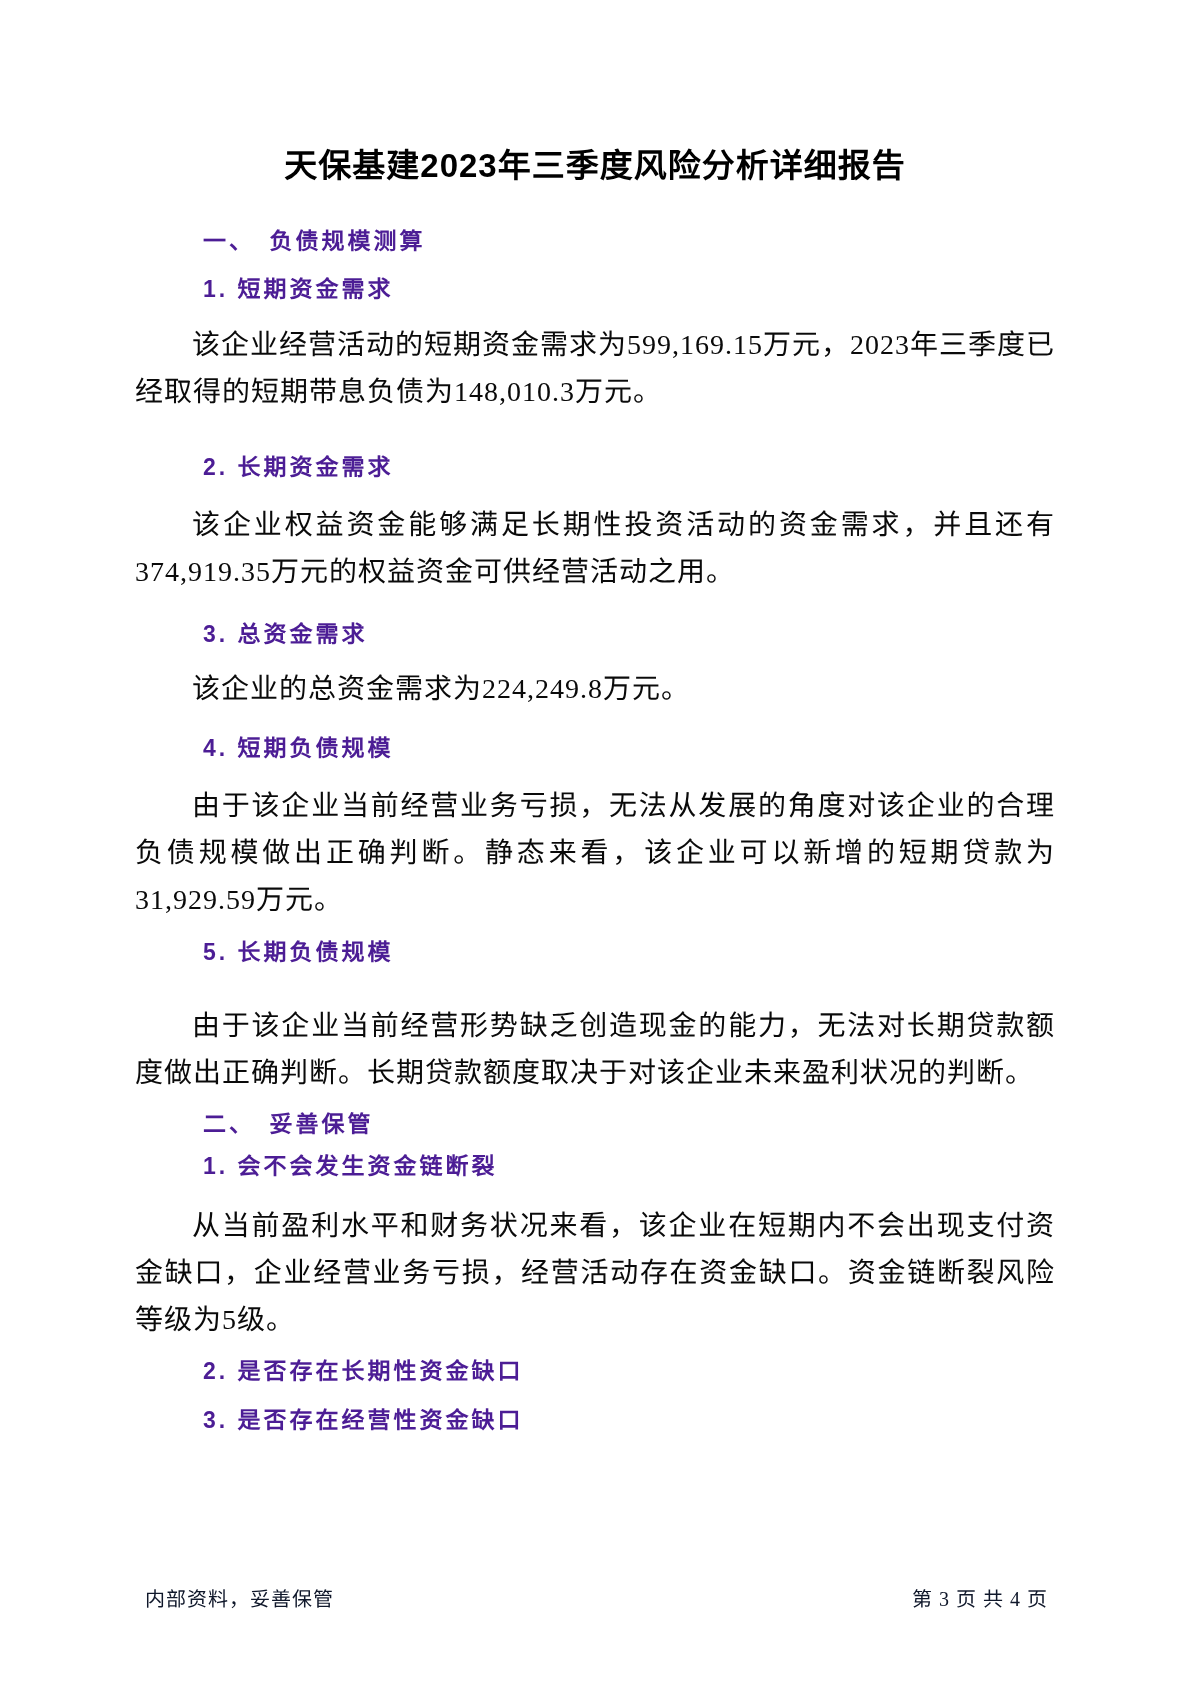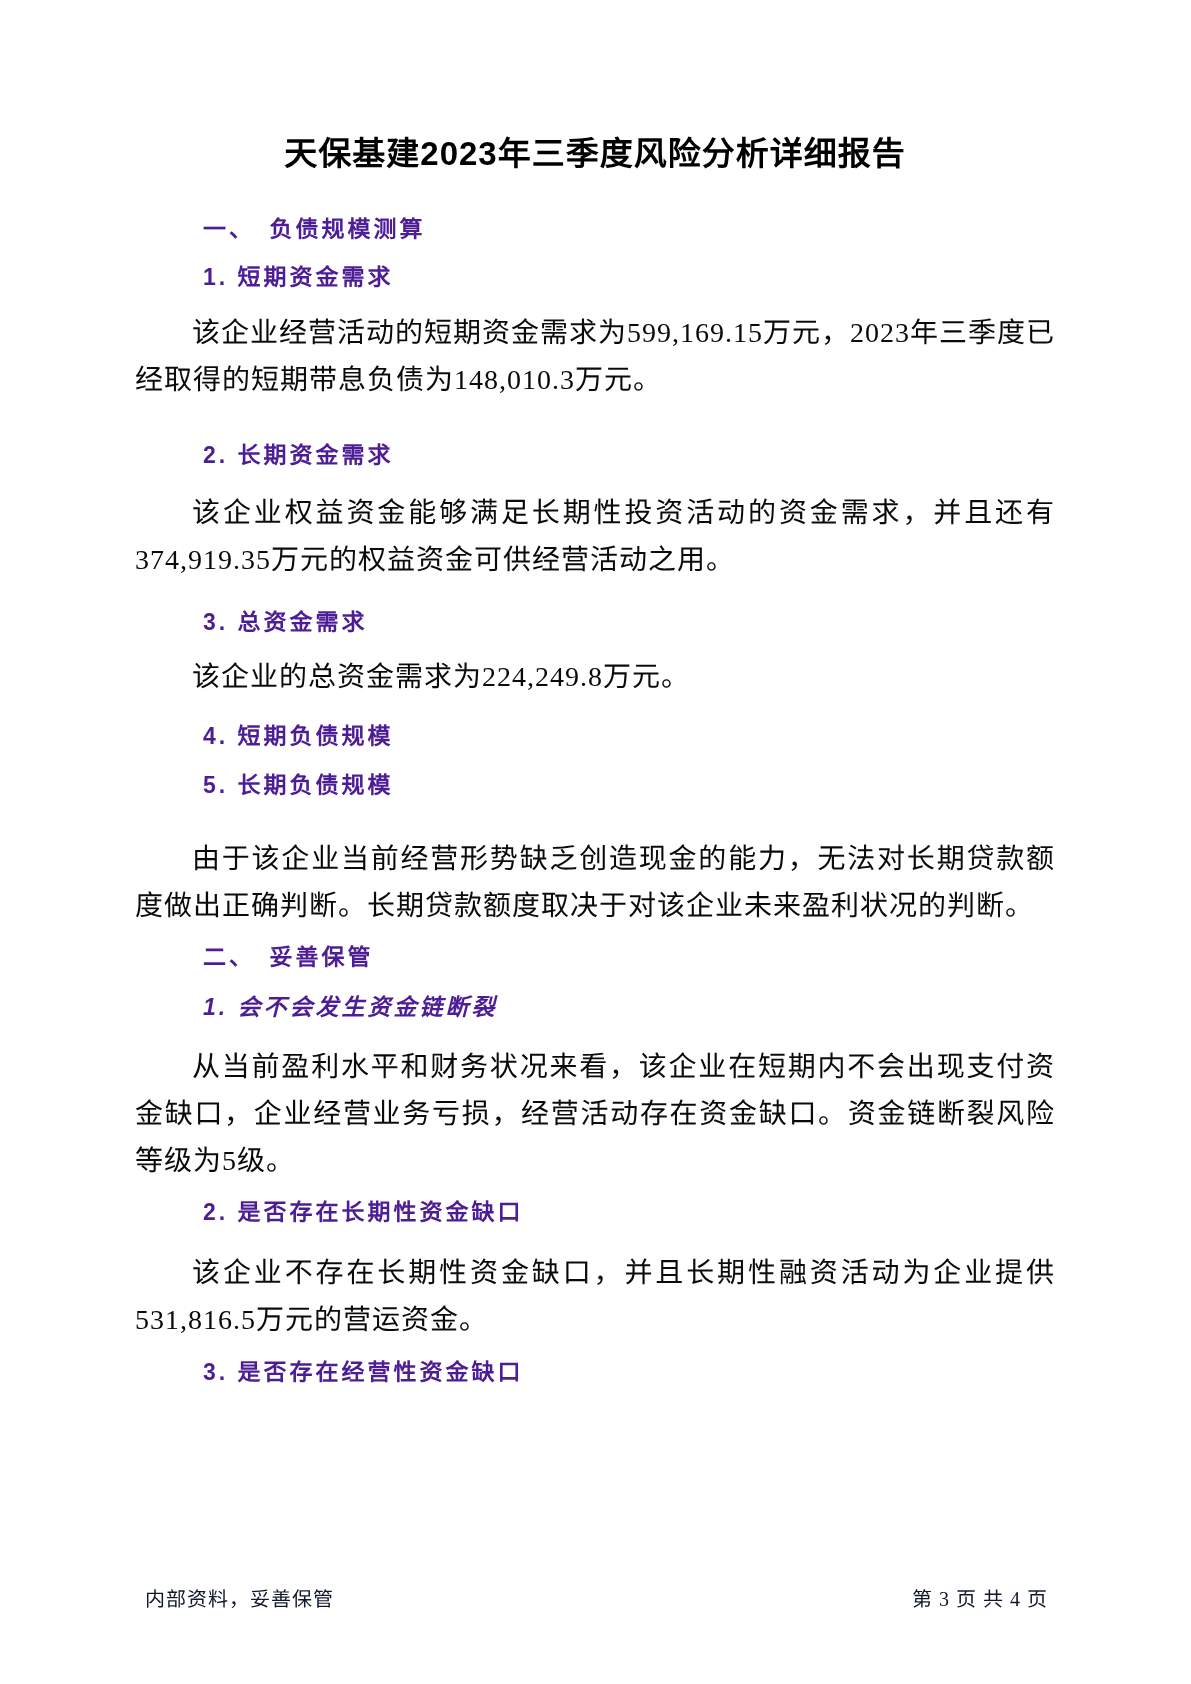--- a/index.html
+++ b/index.html
@@ -12,21 +12,21 @@
     width: 1191px;
     height: 1684px;
     margin: 0 auto;
     background: #ffffff;
     overflow: hidden;
     color: #000000;
   }
   .content {
     position: absolute;
     left: 135px;
-    top: 0;
+    top: 12px;
     width: 920px;
     padding-top: 132px;
   }
   .doc-title {
     font-family: "Liberation Sans", "DejaVu Sans", sans-serif;
     font-weight: 700;
     font-size: 33px;
     line-height: 44px;
     letter-spacing: 1px;
     text-align: center;
@@ -47,21 +47,21 @@
     font-size: 28px;
     line-height: 47px;
     letter-spacing: 1px;
     text-align: justify;
     text-indent: 57px;
     width: 920px;
     color: #0a0a0a;
   }
   .mt8  { margin-top: 8px; }
   .mt9  { margin-top: 9px; }
-  .mt10 { margin-top: 10px; font-style: italic; }
+  .mt10 { margin-top: 2px; }
   .mt11 { margin-top: 11px; }
   .mt12 { margin-top: 12px; }
   .mt14 { margin-top: 14px; }
   .mt15 { margin-top: 30px; }
   .mt16 { margin-top: 16px; }
   .mt17 { margin-top: 17px; }
   .mt19 { margin-top: 19px; }
   .mt32 { margin-top: 32px; }
   .mt33 { margin-top: 33px; }
   .footer {
@@ -91,31 +91,31 @@
     <div class="h2 mt8">1. 短期资金需求</div>
     <div class="para mt12">该企业经营活动的短期资金需求为599,169.15万元，2023年三季度已经取得的短期带息负债为148,010.3万元。</div>
 
     <div class="h2 mt32">2. 长期资金需求</div>
     <div class="para mt14">该企业权益资金能够满足长期性投资活动的资金需求，并且还有374,919.35万元的权益资金可供经营活动之用。</div>
 
     <div class="h2 mt19">3. 总资金需求</div>
     <div class="para mt11">该企业的总资金需求为224,249.8万元。</div>
 
     <div class="h2 mt16">4. 短期负债规模</div>
+    <div class="para mt14">由于该企业当前经营业务亏损，无法从发展的角度对该企业的合理负债规模做出正确判断。静态来看，该企业可以新增的短期贷款为31,929.59万元。</div>
 
     <div class="h2 mt9">5. 长期负债规模</div>
     <div class="para mt15">由于该企业当前经营形势缺乏创造现金的能力，无法对长期贷款额度做出正确判断。长期贷款额度取决于对该企业未来盈利状况的判断。</div>
 
     <div class="h1 mt8">二、　妥善保管</div>
 
     <div class="h2 mt10">1. 会不会发生资金链断裂</div>
     <div class="para mt16">从当前盈利水平和财务状况来看，该企业在短期内不会出现支付资金缺口，企业经营业务亏损，经营活动存在资金缺口。资金链断裂风险等级为5级。</div>
 
     <div class="h2 mt8">2. 是否存在长期性资金缺口</div>
-    <div class="para mt17">该企业不存在长期性资金缺口，并且长期性融资活动为企业提供531,816.5万元的营运资金。</div>
 
     <div class="h2 mt9">3. 是否存在经营性资金缺口</div>
 
   </div>
 
   <div class="footer">
     <span>内部资料，妥善保管</span>
     <span>第 3 页  共 4 页</span>
   </div>
 </div>

